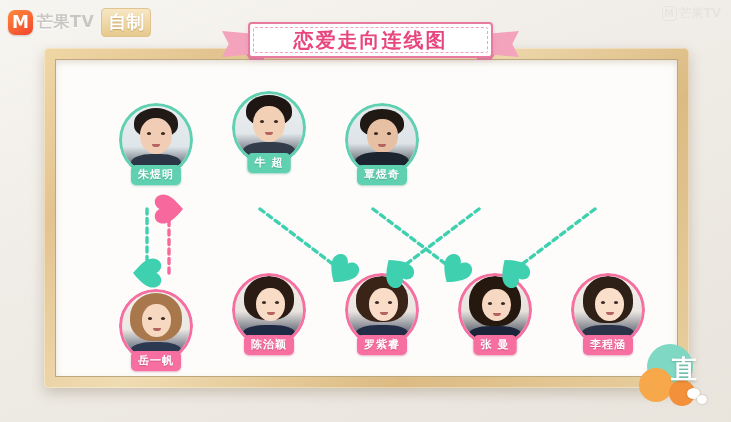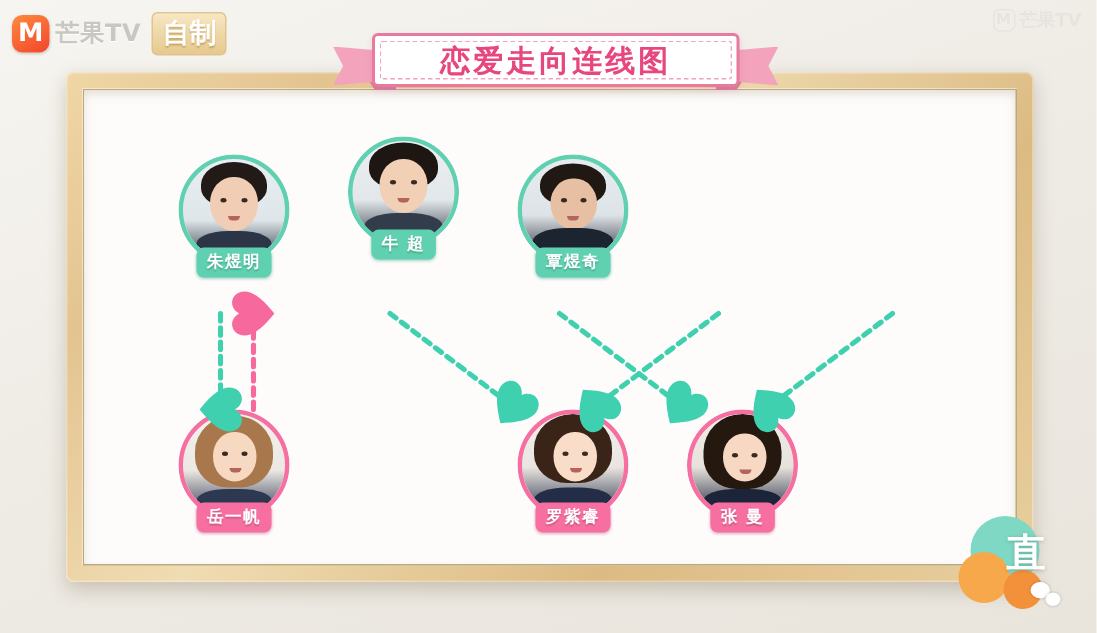--- a/index.html
+++ b/index.html
@@ -192,35 +192,49 @@
               <div class="p-eye" style="left:39px;top:26px"></div>
             <div class="p-mouth" style="left:30px;top:38px"></div>
             <div class="p-body" style="width:54px;height:22px;background:#1c2430"></div>
           </div>
         </div>
         <div class="name-tag">覃煜奇</div>
       </div>
 
 
 
-      <div class="node girl" style="left:64px;  top:214px;font-family:Liberation Serif, serif;">
+      <div class="node girl" style="left:64px;  top:230px;font-family:Liberation Serif, serif;">
         <div class="ring" style="--ring:#f76fa0">
           <div class="face">
             <div class="p-bg" style="background:linear-gradient(180deg,#f3f1ee 0%,#ece8e3 55%,#2b3650 100%)"></div>
             <div class="p-hair" style="left:8px;top:1px;width:52px;height:48px;background:#a8784c"></div>
             <div class="p-skin" style="left:20px;top:12px;width:29px;height:33px;background:#f7d9c2"></div>
             <div class="p-eye" style="left:26px;top:25px"></div>
               <div class="p-eye" style="left:39px;top:25px"></div>
             <div class="p-mouth" style="left:31px;top:36px"></div>
             <div class="p-body" style="width:50px;height:18px;background:#2d3851"></div>
           </div>
         </div>
         <div class="name-tag">岳一帆</div>
       </div>
 
+      <div class="node girl" style="left:177px; top:214px;">
+        <div class="ring" style="--ring:#f76fa0">
+          <div class="face">
+            <div class="p-bg" style="background:linear-gradient(180deg,#f1eeea 0%,#e9e4df 52%,#1d2740 100%)"></div>
+            <div class="p-hair" style="left:9px;top:0px;width:50px;height:44px;background:#2a1c14"></div>
+            <div class="p-skin" style="left:21px;top:12px;width:29px;height:33px;background:#f8dcc6"></div>
+            <div class="p-eye" style="left:27px;top:25px"></div>
+              <div class="p-eye" style="left:40px;top:25px"></div>
+            <div class="p-mouth" style="left:32px;top:36px"></div>
+            <div class="p-body" style="width:52px;height:19px;background:#1f2a44"></div>
+          </div>
+        </div>
+        <div class="name-tag">陈治颖</div>
+      </div>
 
       <div class="node girl" style="left:403px; top:214px;">
         <div class="ring" style="--ring:#f76fa0">
           <div class="face">
             <div class="p-bg" style="background:linear-gradient(180deg,#f0ece8 0%,#e7e2dc 52%,#1a2339 100%)"></div>
             <div class="p-hair" style="left:8px;top:0px;width:52px;height:50px;background:#24180f"></div>
             <div class="p-skin" style="left:21px;top:13px;width:29px;height:32px;background:#f7d9c3"></div>
             <div class="p-eye" style="left:27px;top:26px"></div>
               <div class="p-eye" style="left:40px;top:26px"></div>
             <div class="p-mouth" style="left:32px;top:37px"></div>
@@ -238,20 +252,34 @@
             <div class="p-skin" style="left:21px;top:12px;width:29px;height:33px;background:#f9ddc8"></div>
             <div class="p-eye" style="left:27px;top:25px"></div>
               <div class="p-eye" style="left:40px;top:25px"></div>
             <div class="p-mouth" style="left:32px;top:36px"></div>
             <div class="p-body" style="width:52px;height:19px;background:#232d47"></div>
           </div>
         </div>
         <div class="name-tag">罗紫睿</div>
       </div>
 
+      <div class="node girl" style="left:516px; top:214px;">
+        <div class="ring" style="--ring:#f76fa0">
+          <div class="face">
+            <div class="p-bg" style="background:linear-gradient(180deg,#f3f0ec 0%,#ebe6e1 52%,#283146 100%)"></div>
+            <div class="p-hair" style="left:9px;top:0px;width:50px;height:47px;background:#2e2016"></div>
+            <div class="p-skin" style="left:21px;top:12px;width:29px;height:33px;background:#fadfca"></div>
+            <div class="p-eye" style="left:27px;top:25px"></div>
+              <div class="p-eye" style="left:40px;top:25px"></div>
+            <div class="p-mouth" style="left:32px;top:36px"></div>
+            <div class="p-body" style="width:52px;height:19px;background:#2a3348"></div>
+          </div>
+        </div>
+        <div class="name-tag">李程涵</div>
+      </div>
 
     </div>
   </div>
 
   <div class="title-banner">
     <div class="ribbon-shadow-l"></div>
     <div class="ribbon-shadow-r"></div>
     <div class="ribbon-l"></div>
     <div class="ribbon-r"></div>
     <div class="title-plate">

